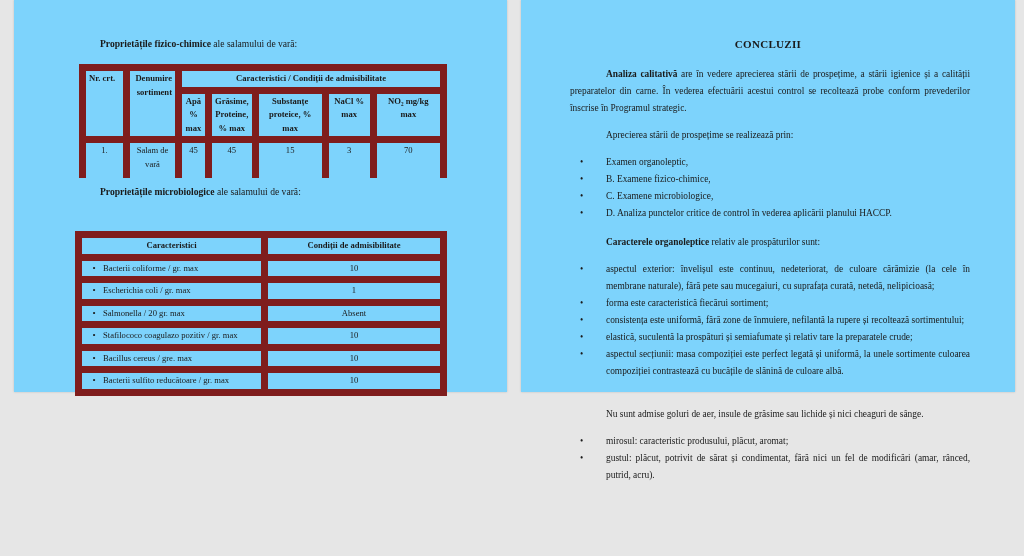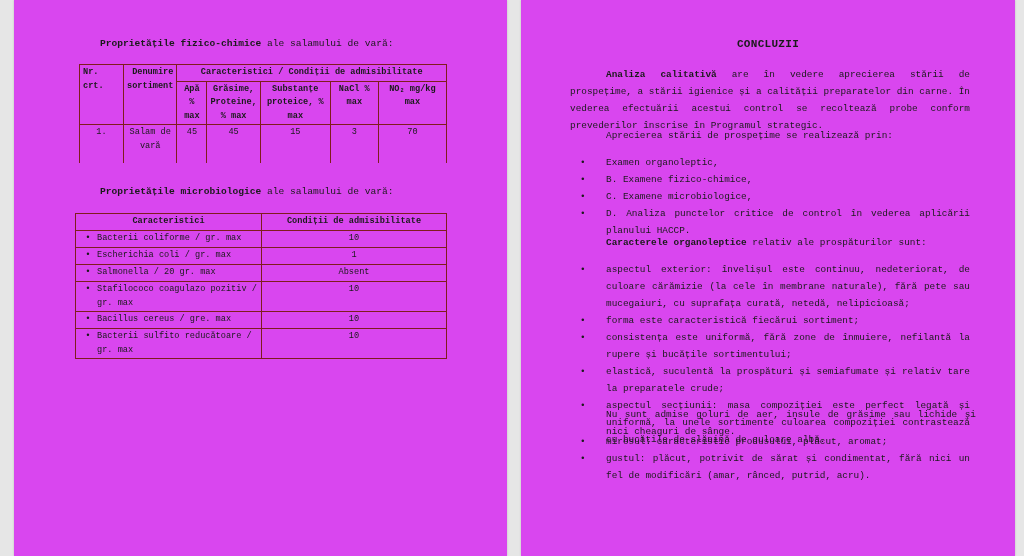--- a/index.html
+++ b/index.html
@@ -1,43 +1,42 @@
 <!DOCTYPE html>
 <html><head>
   <meta charset="utf-8">
   <style>
     * { box-sizing: border-box; margin: 0; padding: 0; }
     html, body { width: 1024px; height: 556px; overflow: hidden; background: #e6e6e6; }
     body { position: relative; font-family: "Liberation Serif", serif; color: #1a1a1a; }
     .page {
-      position: absolute; top: 0; height: 556px; background: #d946ef;
+      position: absolute; top: 0; height: 392px; background: #7dd3fc;
       box-shadow: 0 0 2px rgba(0,0,0,0.18);
-      font-family: Liberation Mono, monospace;
     }
     #page-left { left: 14px; width: 493px; }
     #page-right { left: 521px; width: 494px; }
 
     .caption {
       position: absolute; font-size: 9.6px; line-height: 12px; white-space: nowrap;
     }
     .caption b { font-weight: bold; }
 
     table { border-collapse: collapse; position: absolute; font-size: 8.6px; line-height: 13.5px; }
-    td, th { border: 1px solid #7f1d1d; vertical-align: top; }
+    td, th { border: 7px solid #7f1d1d; vertical-align: top; }
 
     
     #table-fc { left: 65px; top: 64px; width: 368px; }
     #table-fc th { font-weight: bold; text-align: center; padding: 1px 3px; }
     #table-fc td { text-align: center; padding: 1px 3px; }
     #table-fc tr.data-row td { border-bottom: none; height: 38px; }
     #table-fc th.hdr-nr { text-align: left; width: 44px; }
     #table-fc th.hdr-den { text-align: right; width: 52px; }
 
     
-    #table-mb { left: 61px; top: 213px; width: 372px; }
+    #table-mb { left: 61px; top: 231px; width: 372px; }
     #table-mb th { font-weight: bold; text-align: center; padding: 1px 3px; height: 17px; }
     #table-mb td { padding: 1px 3px; height: 17px; }
     #table-mb td.char { width: 186px; }
     #table-mb td.val { text-align: center; }
     .bullet-cell { display: flex; }
     .bullet-cell .dot { width: 18px; flex: none; text-align: center; font-size: 9px; }
 
     
     .title {
       position: absolute; left: 0; width: 100%; top: 38px; text-align: center;
@@ -163,21 +162,21 @@
     <li><span class="dot">•</span><span>B. Examene fizico-chimice,</span></li>
     <li><span class="dot">•</span><span>C. Examene microbiologice,</span></li>
     <li><span class="dot">•</span><span>D. Analiza punctelor critice de control în vederea aplicării planului HACCP.</span></li>
   </ul>
 
   <div class="para plain" style="top:234px;"><b>Caracterele organoleptice</b><span> relativ ale prospăturilor sunt:</span></div>
 
   <ul class="blist" style="top:261px;">
     <li><span class="dot">•</span><span>aspectul exterior: învelișul este continuu, nedeteriorat, de culoare cărămizie (la cele în membrane naturale), fără pete sau mucegaiuri, cu suprafața curată, netedă, nelipicioasă;</span></li>
     <li><span class="dot">•</span><span>forma este caracteristică fiecărui sortiment;</span></li>
-    <li><span class="dot">•</span><span>consistența este uniformă, fără zone de înmuiere, nefilantă la rupere și bucățile sortimentului;</span></li>
+    <li><span class="dot">•</span><span>consistența este uniformă, fără zone de înmuiere, nefilantă la rupere și recoltează sortimentului;</span></li>
     <li><span class="dot">•</span><span>elastică, suculentă la prospături și semiafumate și relativ tare la preparatele crude;</span></li>
     <li><span class="dot">•</span><span>aspectul secțiunii: masa compoziției este perfect legată și uniformă, la unele sortimente culoarea compoziției contrastează cu bucățile de slănină de culoare albă.</span></li>
   </ul>
 
   <div class="para plain" style="top:406px;">Nu sunt admise goluri de aer, insule de grăsime sau lichide și nici cheaguri de sânge.</div>
 
   <ul class="blist" style="top:433px;">
     <li><span class="dot">•</span><span>mirosul: caracteristic produsului, plăcut, aromat;</span></li>
     <li><span class="dot">•</span><span>gustul: plăcut, potrivit de sărat și condimentat, fără nici un fel de modificări (amar, rânced, putrid, acru).</span></li>
   </ul>

